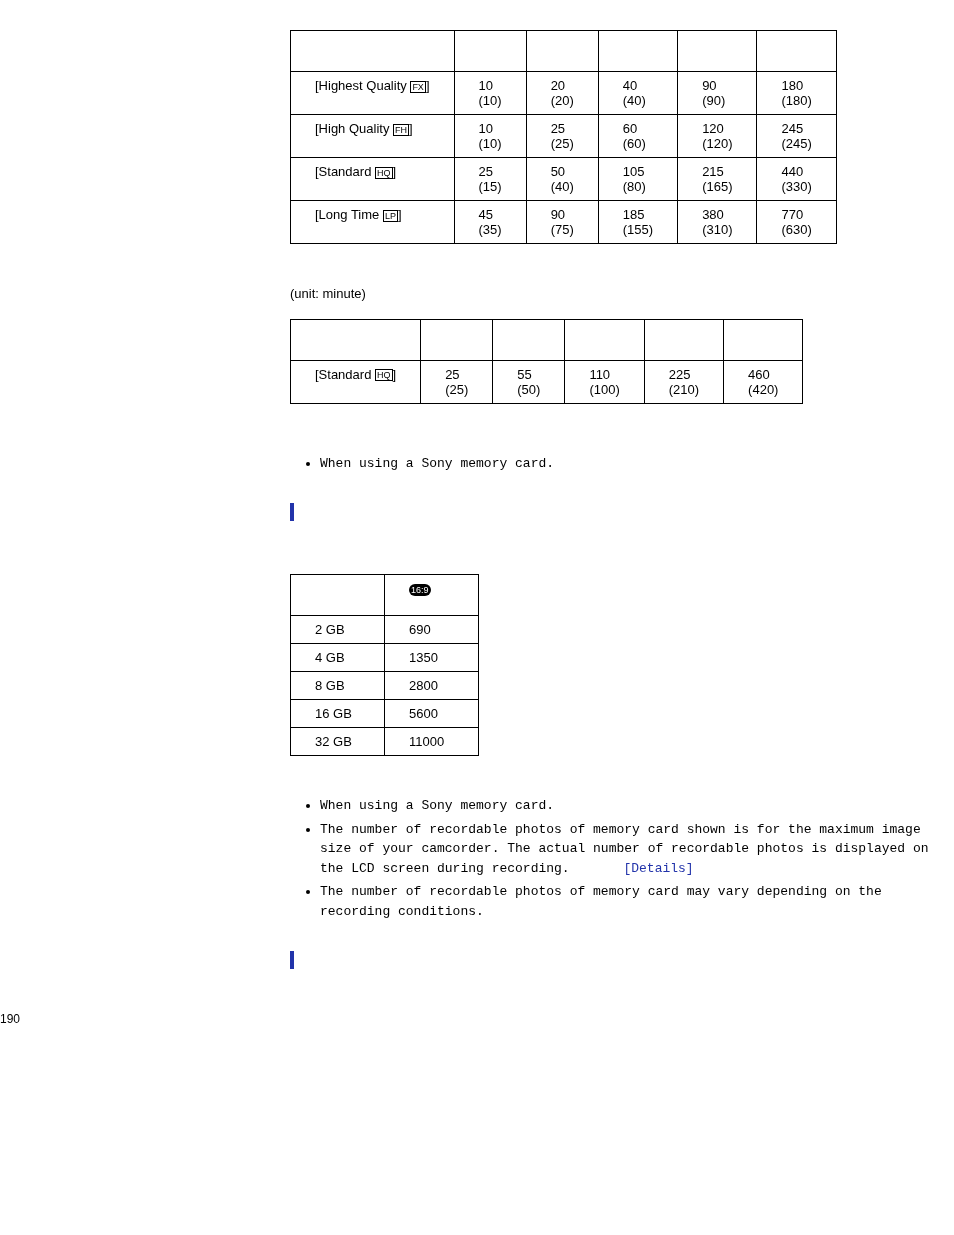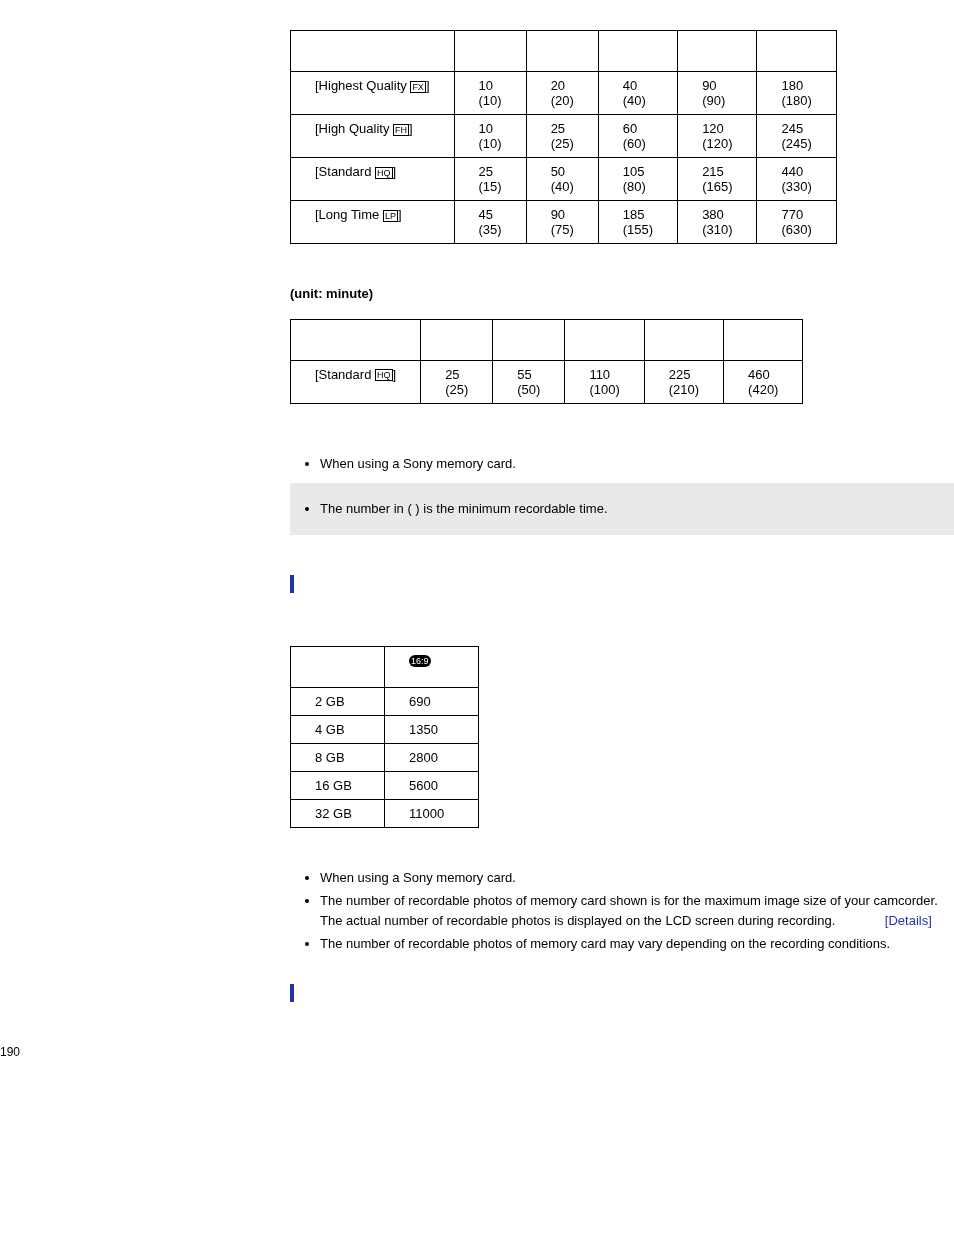--- a/index.html
+++ b/index.html
@@ -58,20 +58,21 @@
     font-size: 9px;
     line-height: 12px;
     padding: 0 2px;
     border-radius: 6px;
     vertical-align: middle;
   }
   ul {
     list-style: disc;
     margin: 10px 0 10px 0;
     padding-left: 30px;
+    font-family: Liberation Mono, monospace;
   }
   ul li {
     margin: 4px 0;
     line-height: 1.5;
   }
   .note-box {
     background: #e9e9e9;
     padding: 12px 0 12px 0;
     margin: 10px 0 20px 0;
   }
@@ -82,21 +83,20 @@
   .section-mark {
     display: inline-block;
     width: 4px;
     height: 18px;
     background: #2233aa;
     margin: 20px 0 10px 0;
   }
   .plain-text {
     margin: 10px 0;
     line-height: 1.5;
-    font-weight: bold;
   }
   a.link {
     color: #2233aa;
     text-decoration: none;
     padding-left: 46px;
   }
   .page-number {
     text-align: left;
     font-size: 12px;
     margin-top: 30px;
@@ -190,25 +190,20 @@
       </tr>
     </tbody>
       </table>
 
     <div style="height:30px"></div>
 
     <ul>
       <li>When using a Sony memory card.</li>
     </ul>
 
-    <div class="note-box">
-      <ul>
-        <li>The number in ( ) is the minimum recordable time.</li>
-      </ul>
-    </div>
 
     <div class="section-mark"></div>
 
 
     <div style="height:40px"></div>
 
     
     <table>
       <tbody>
           <tr>

